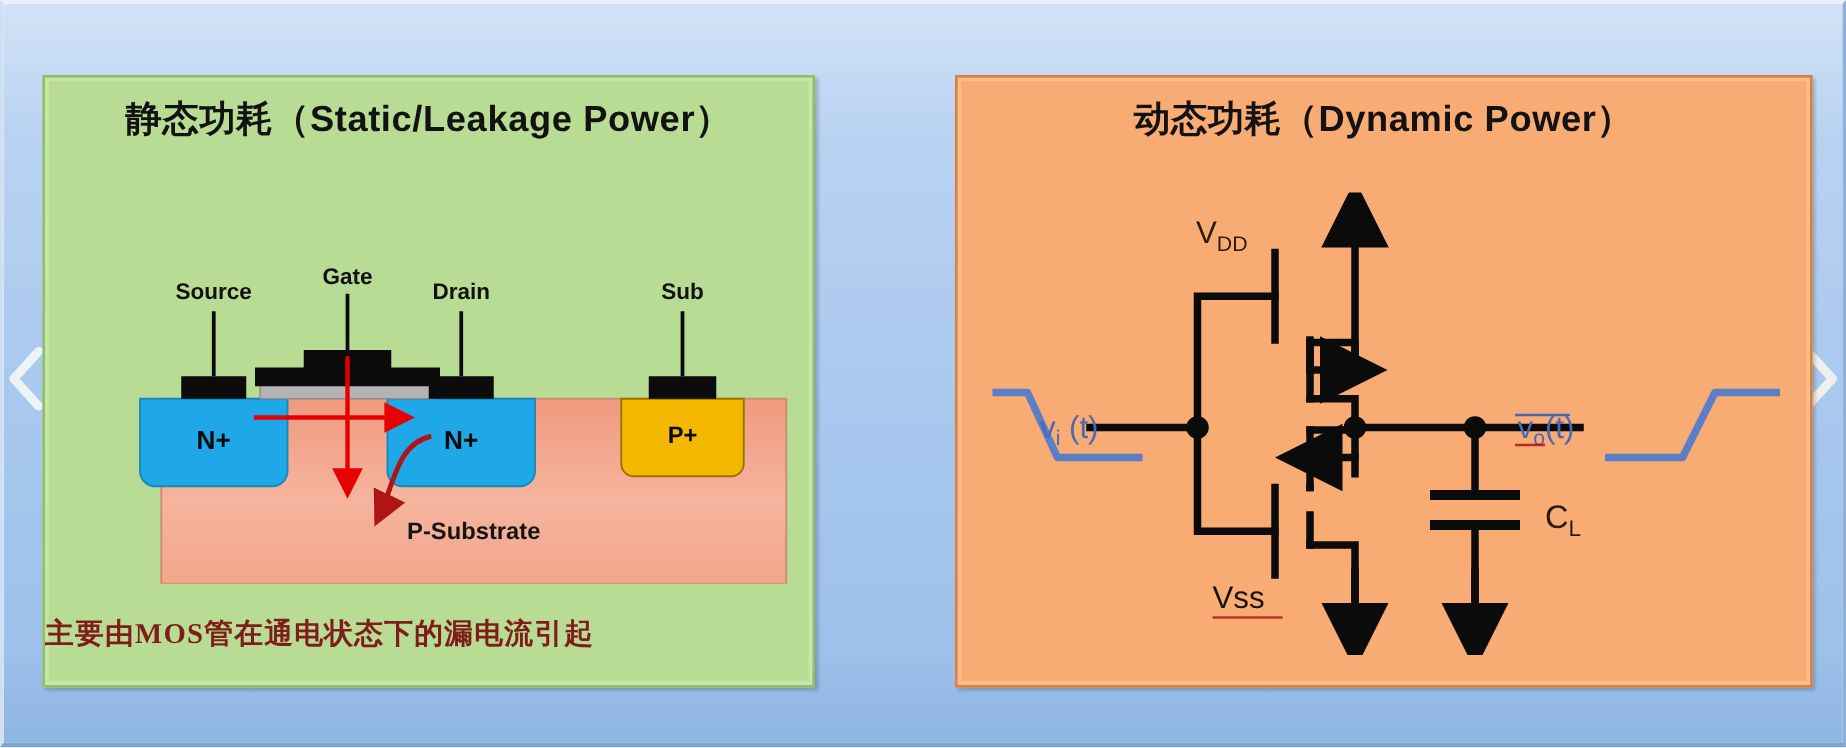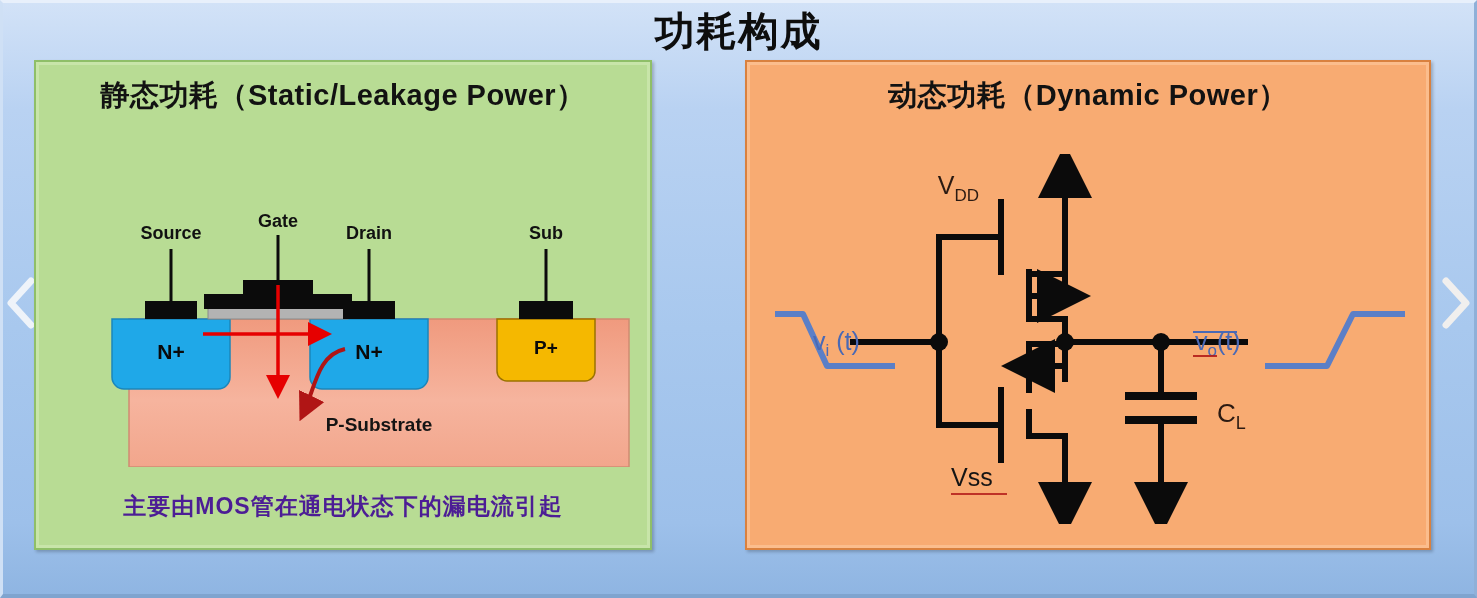--- a/index.html
+++ b/index.html
@@ -37,52 +37,52 @@
     position:absolute;top:57px;height:490px;
     box-sizing:border-box;
   }
   .panel-left{
     left:31px;width:618px;
     background:#b8dc94;
     border:2px solid #8fbf68;
     box-shadow:inset 0 0 0 3px #c8e5a9, 2px 2px 3px rgba(0,0,0,.22);
   }
   .panel-right{
-    left:742px;width:686px;
+    left:761px;width:686px;
     background:#f8ab72;
     border:2px solid #d9813f;
     box-shadow:inset 0 0 0 3px #fbbd8d, 2px 2px 3px rgba(0,0,0,.22);
   }
   .panel-title{
     position:absolute;left:0;top:14px;width:100%;
     text-align:center;font-size:29px;font-weight:bold;color:#121212;
     letter-spacing:.5px;
   }
   .panel-caption{
     position:absolute;left:0;bottom:26px;width:100%;
-    text-align:center;font-size:23px;font-weight:bold;color:#4c1d95;
+    font-size:23px;font-weight:bold;color:#7f1d1d;
     letter-spacing:1px;
+    font-family:Liberation Serif, serif;
   }
   
   .mos-stage{
     position:absolute;left:31px;top:147px;width:625px;height:258px;
   }
   svg{display:block;}
   .txt-white{fill:#0a0a0a;font-weight:bold;}
   
   .circ-stage{
     position:absolute;left:18px;top:92px;width:650px;height:370px;
   }
 </style>
 </head>
 <body>
 
 <div class="slide">
 
-  <div class="slide-title">功耗构成</div>
 
   <div class="nav-chevron nav-left">
     <svg width="34" height="56" viewBox="0 0 34 56">
       <polyline points="26,6 6,28 26,50" fill="none" stroke="#f4f7fb" stroke-width="7" stroke-linecap="round" stroke-linejoin="round"></polyline>
     </svg>
   </div>
   <div class="nav-chevron nav-right">
     <svg width="34" height="56" viewBox="0 0 34 56">
       <polyline points="8,6 28,28 8,50" fill="none" stroke="#f7f3ee" stroke-width="7" stroke-linecap="round" stroke-linejoin="round"></polyline>
     </svg>

